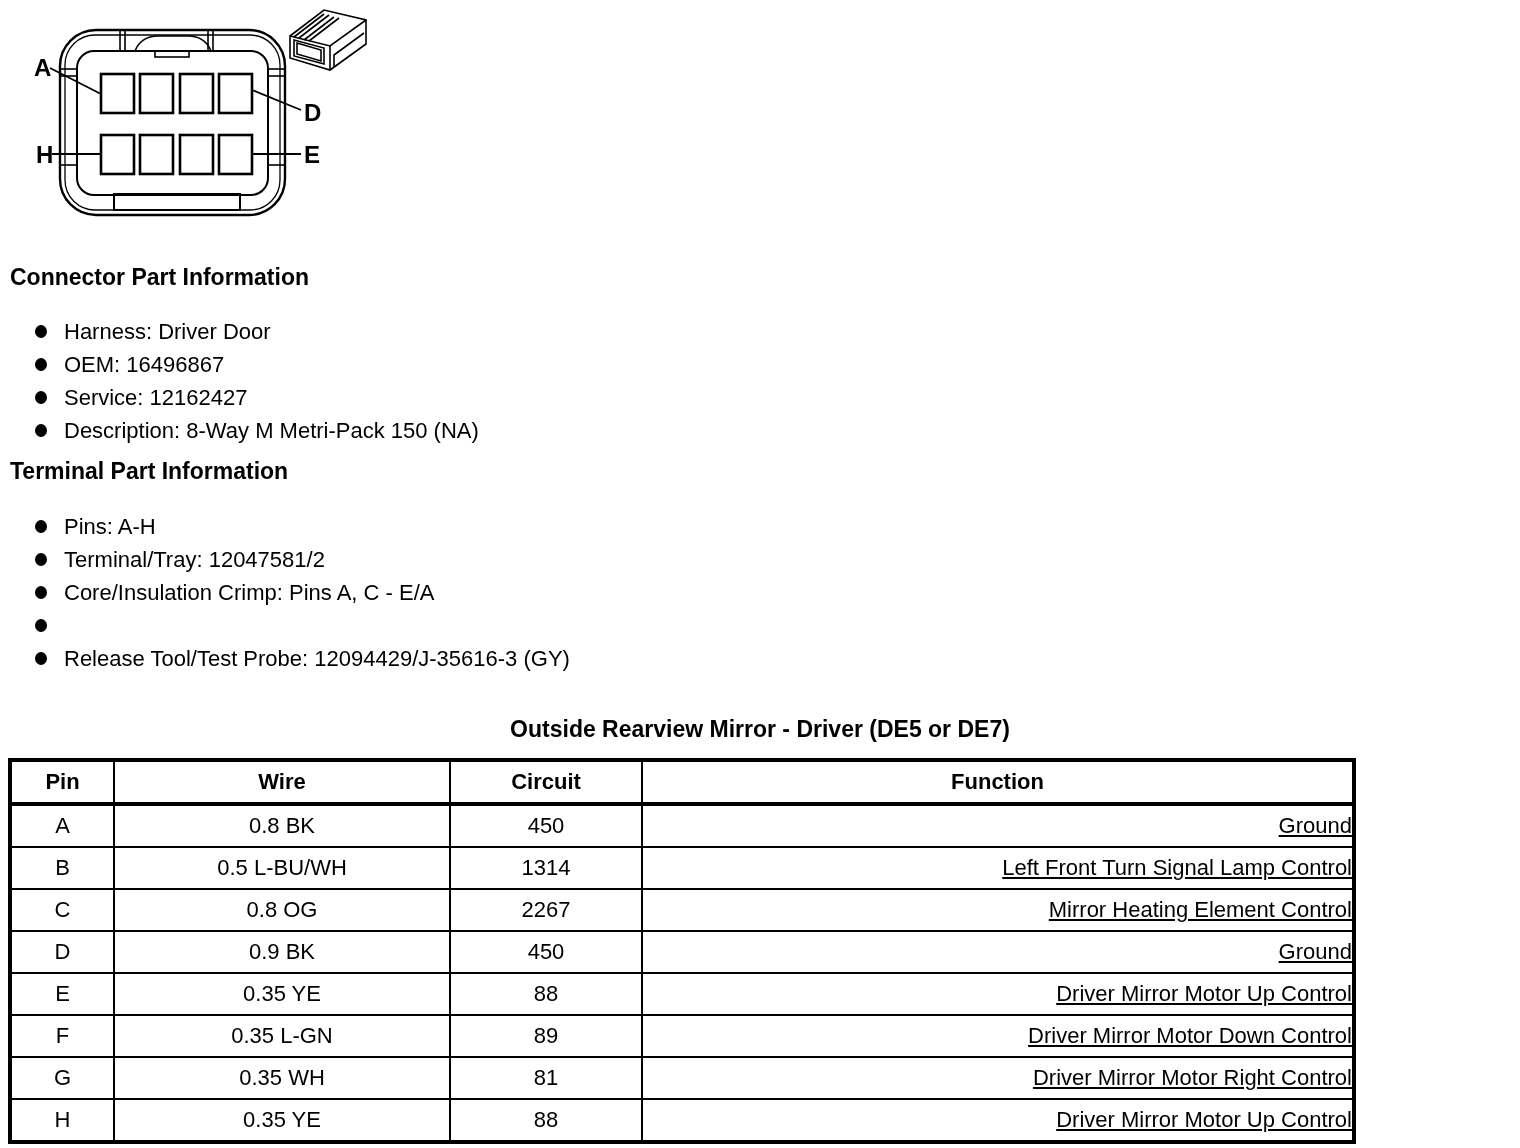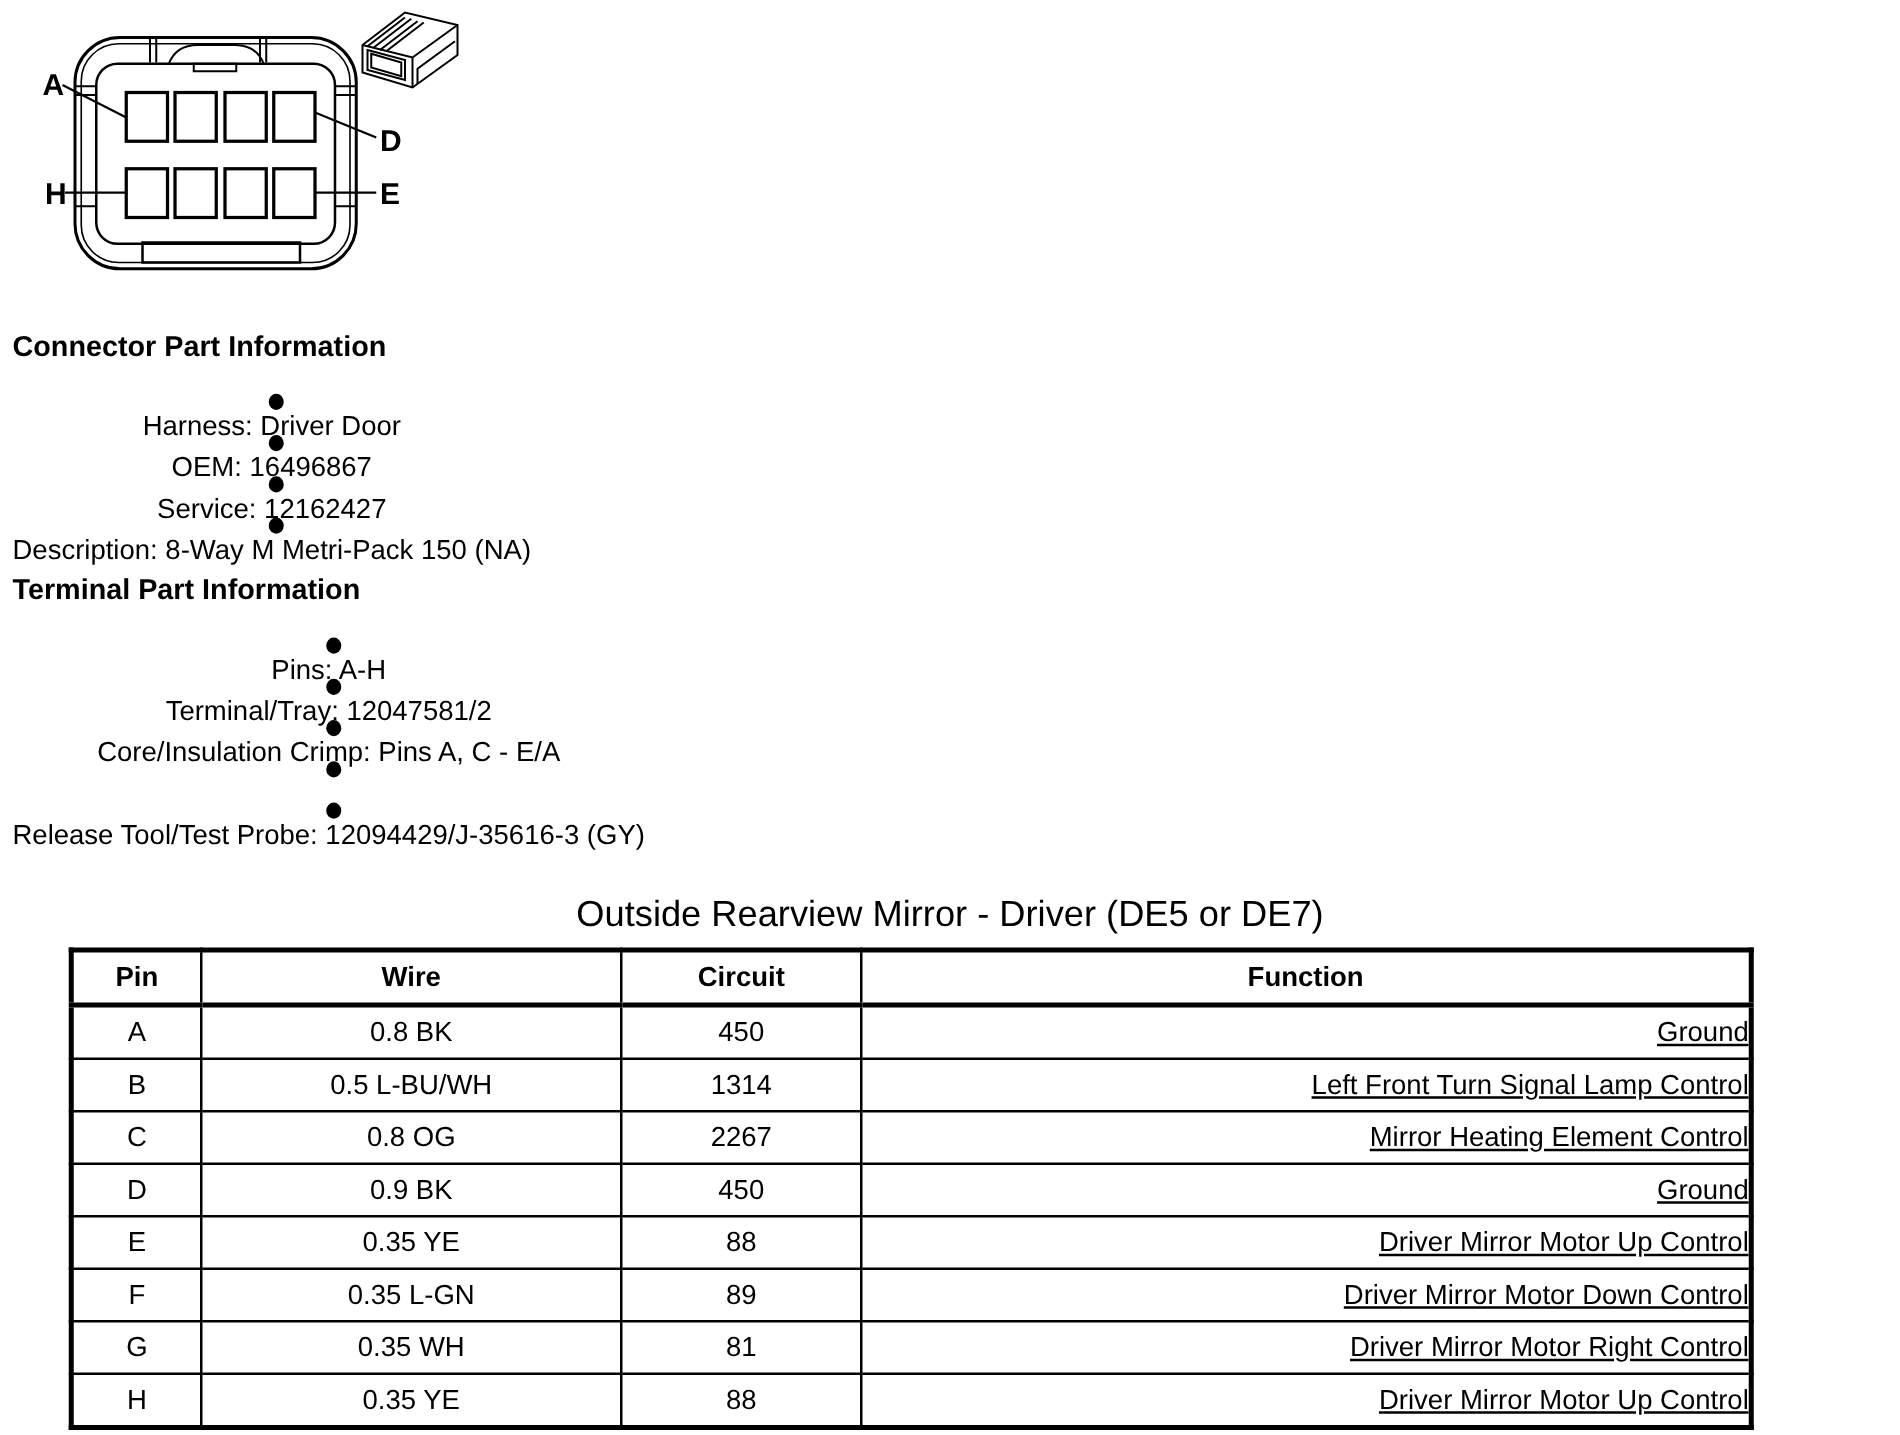--- a/index.html
+++ b/index.html
@@ -45,54 +45,52 @@
     left: 10px;
   }
   #connector-list { top: 315px; }
   #terminal-list  { top: 510px; }
   .bullet-item {
     display: flex;
     align-items: center;
     height: 33px;
     font-size: 22px;
     white-space: nowrap;
-    flex-direction: column;
   }
   .bullet-dot {
     flex: 0 0 auto;
     width: 12px;
     height: 13px;
     border-radius: 50%;
     background: #000;
     margin-left: 25px;
     margin-right: 17px;
   }
 
   
   #table-title {
     position: absolute;
     top: 716px;
     left: 0;
     width: 100%;
     text-align: center;
-    font-size: 29px;
-    font-weight: normal;
+    font-size: 23px;
+    font-weight: bold;
     margin: 0;
   }
 
   
   #pinout-table {
     position: absolute;
     top: 758px;
     left: 8px;
     width: 1348px;
     border-collapse: collapse;
     table-layout: fixed;
     font-size: 22px;
-    margin-left: 47px;
   }
   #pinout-table th, #pinout-table td {
     border: 2px solid #000;
     height: 40px;
     padding: 0;
     text-align: center;
     vertical-align: middle;
     overflow: hidden;
     white-space: nowrap;
   }

